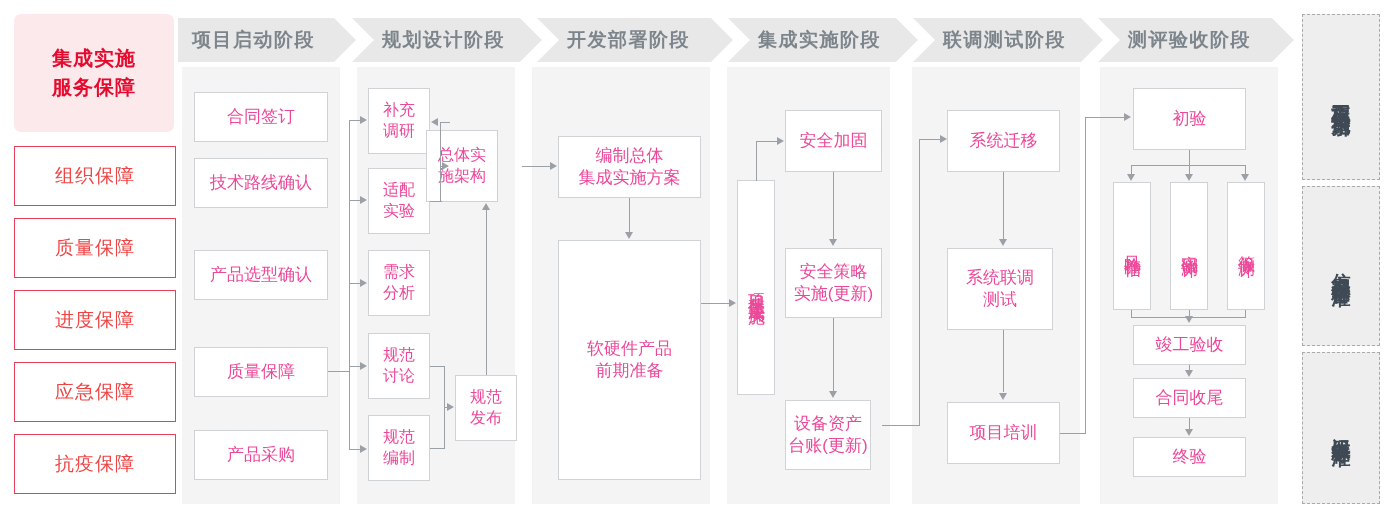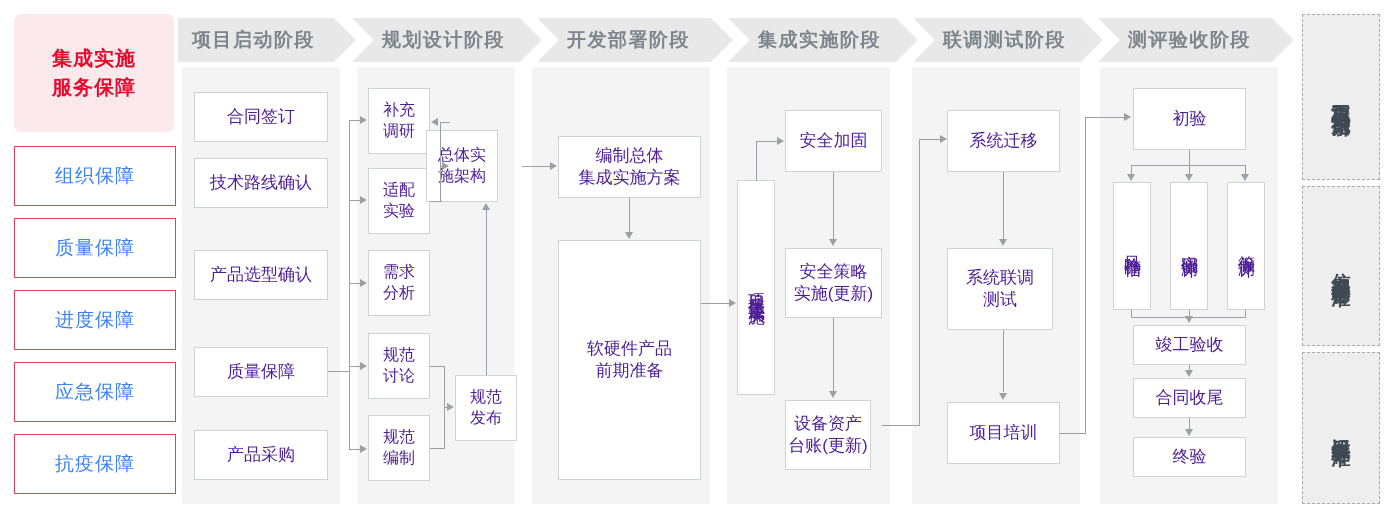--- a/index.html
+++ b/index.html
@@ -21,21 +21,21 @@
     position:absolute;left:0;top:0;width:160px;height:118px;
     background:#fce9ec;border-radius:7px;
     display:flex;align-items:center;justify-content:center;
     color:#e60b2e;font-weight:bold;font-size:20px;line-height:1.45;
     text-align:center;letter-spacing:1px;
   }
   .left-item{
     position:absolute;left:0;width:160px;height:58px;
     background:#ffffff;border:1.4px solid #e8405c;
     display:flex;align-items:center;justify-content:center;
-    color:#3b82f6;font-size:19px;letter-spacing:1px;
+    color:#ef4444;font-size:19px;letter-spacing:1px;
   }
 
   
   .chev{
     position:absolute;top:18px;height:44px;
     background:#e8e8e8;
     display:flex;align-items:center;
     color:#7d858c;font-weight:bold;font-size:19px;letter-spacing:1.5px;
     padding-left:14px;
     box-sizing:border-box;
@@ -45,21 +45,21 @@
 
   
   .colbg{position:absolute;top:67px;height:437px;background:#f4f4f4;}
 
   
   .node{
     position:absolute;
     background:#ffffff;
     border:1px solid #cfd3d6;
     display:flex;align-items:center;justify-content:center;
-    color:#4c1d95;
+    color:#ec4899;
     font-size:17px;
     line-height:1.3;
     text-align:center;
     box-sizing:border-box;
   }
   .node.sm{font-size:16px;}
   .node.vert{
     writing-mode:vertical-rl;
     text-orientation:upright;
     letter-spacing:2px;

